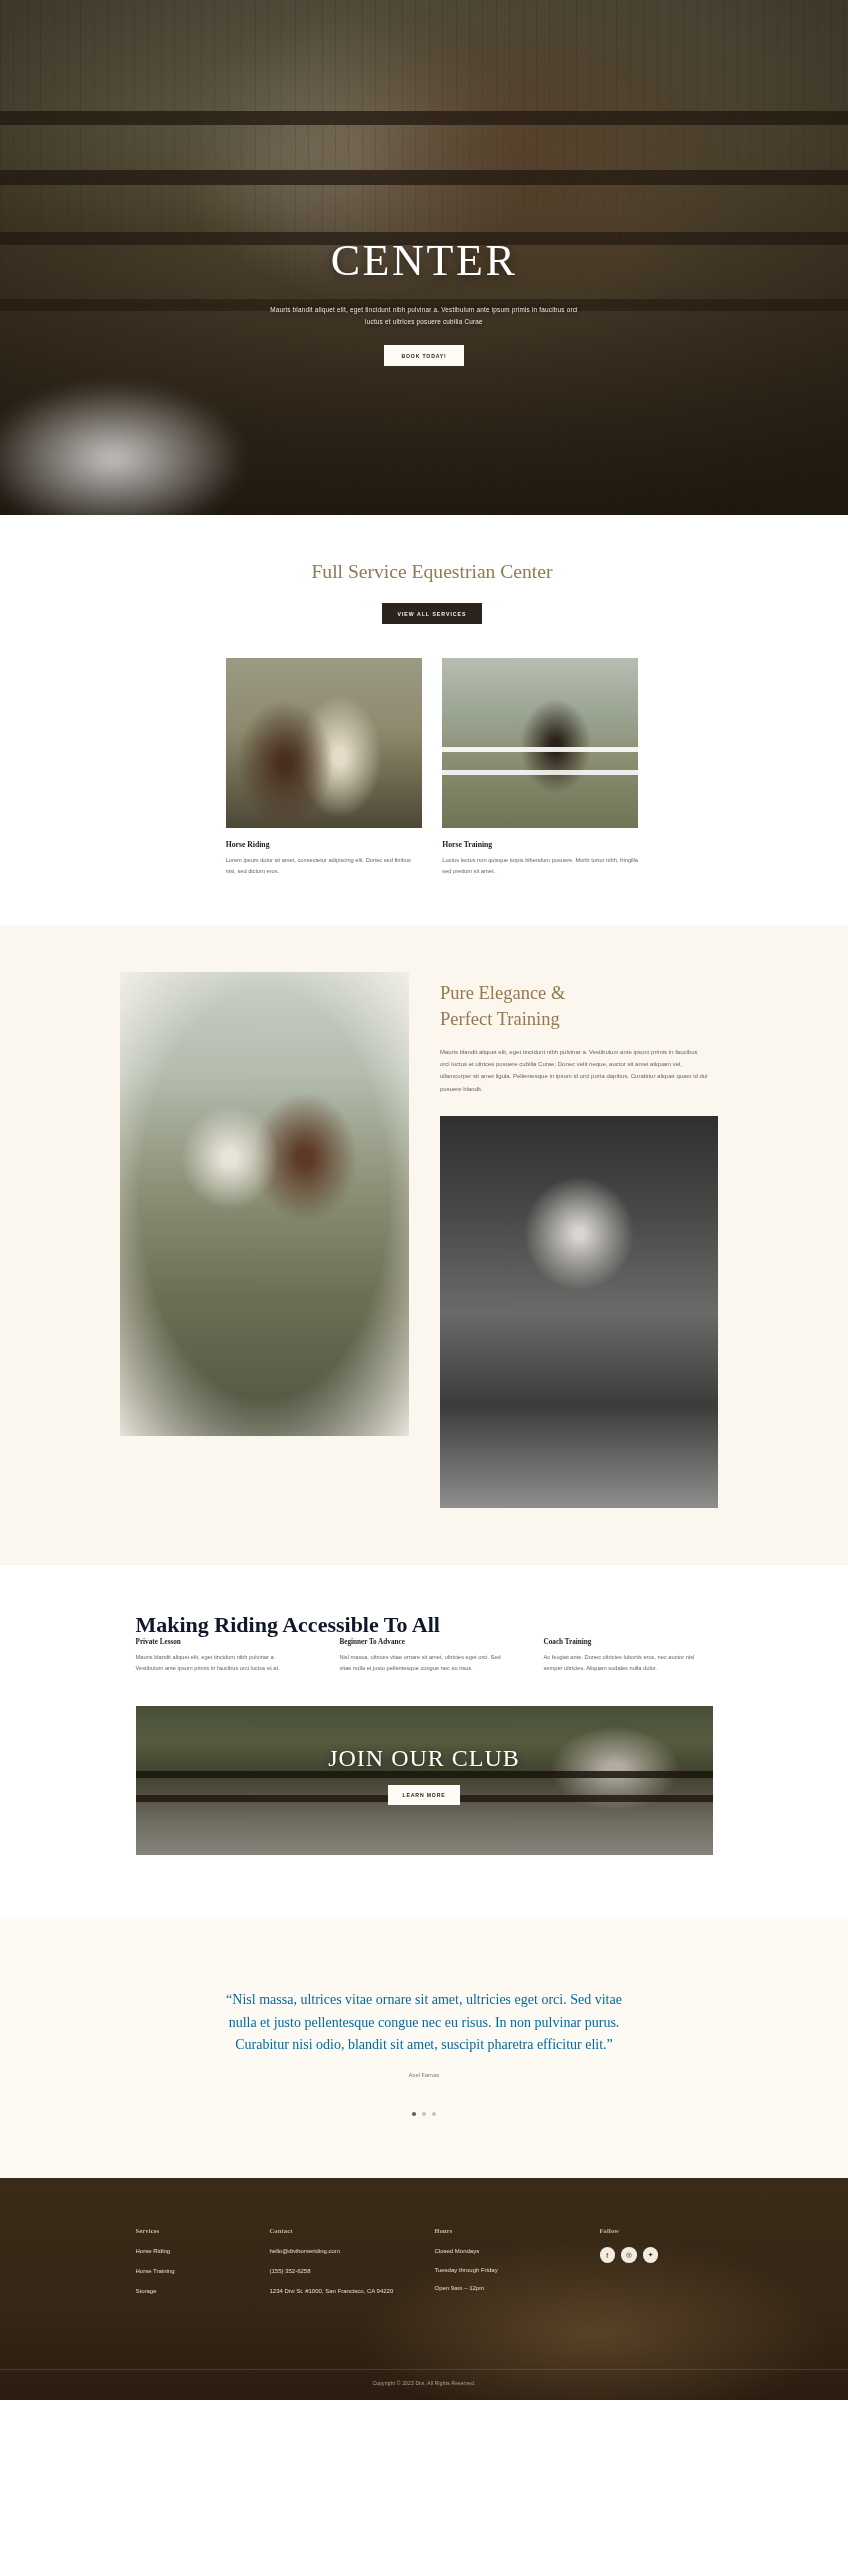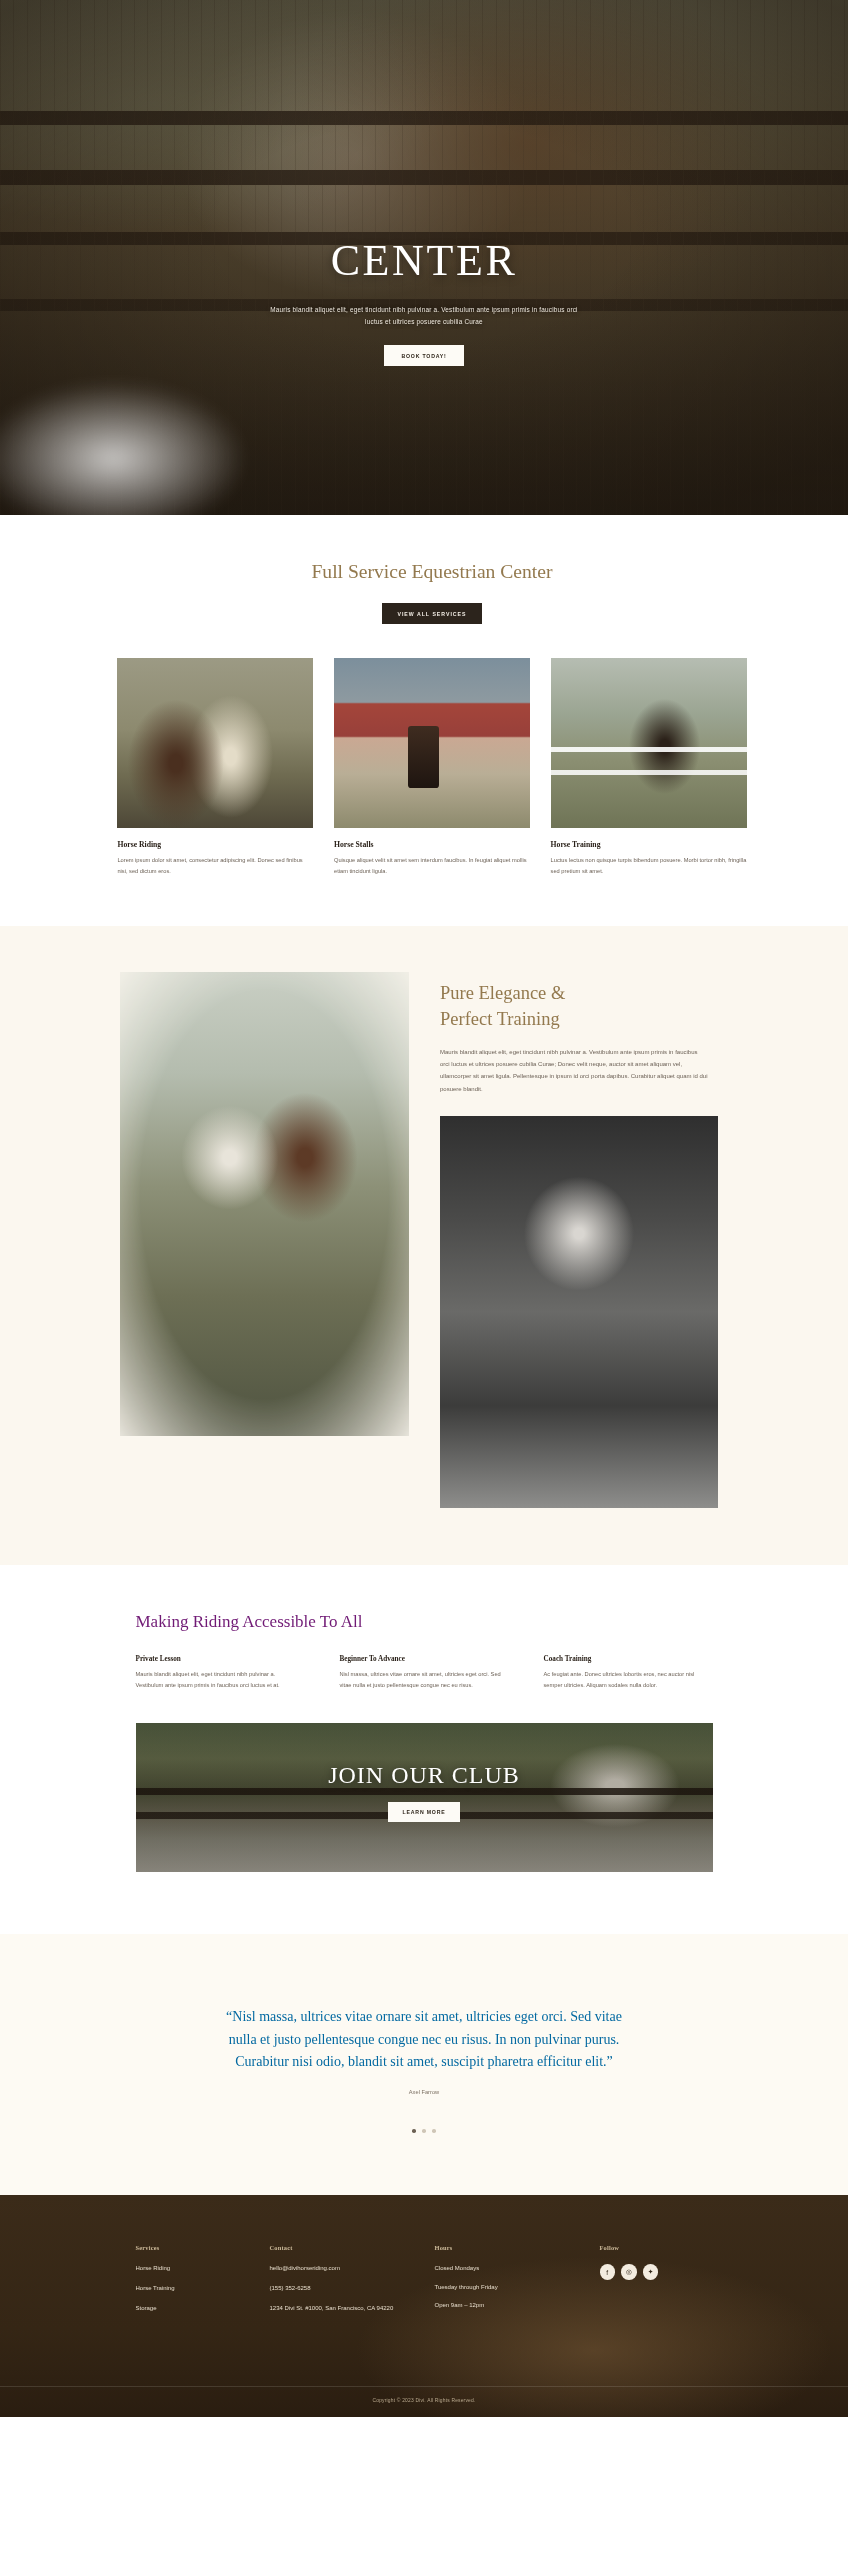--- a/index.html
+++ b/index.html
@@ -222,28 +222,27 @@
   }
 
   
   .accessible {
     background: #ffffff;
     padding: 47px 0 0;
   }
   .acc-wrap { width: 577px; margin: 0 auto; }
   .acc-title {
     font-family: "Liberation Serif", serif;
-    color: #701a75;
-    font-size: 17px;
-    font-weight: 400;
+    color: #0f172a;
+    font-size: 22px;
+    font-weight: 700;
   }
   .acc-cols {
     display: flex;
     gap: 35px;
-    margin-top: 23px;
   }
   .acc-col { width: 173px; }
   .acc-h {
     font-family: "Liberation Serif", serif;
     color: #2a2119;
     font-size: 7.2px;
     font-weight: 700;
   }
   .acc-p {
     color: #6d6257;
@@ -412,25 +411,20 @@
 
 <section class="services">
   <h2 class="sec-title">Full Service Equestrian Center</h2>
   <button class="dark-btn">VIEW ALL SERVICES</button>
 
   <div class="cards">
     <div class="card">
       <div class="card-photo photo-a"></div>
       <div class="card-title">Horse Riding</div>
       <div class="card-text">Lorem ipsum dolor sit amet, consectetur adipiscing elit. Donec sed finibus nisi, sed dictum eros.</div>
-    </div>
-    <div class="card">
-      <div class="card-photo photo-b"></div>
-      <div class="card-title">Horse Stalls</div>
-      <div class="card-text">Quisque aliquet velit sit amet sem interdum faucibus. In feugiat aliquet mollis etiam tincidunt ligula.</div>
     </div>
     <div class="card">
       <div class="card-photo photo-c"></div>
       <div class="card-title">Horse Training</div>
       <div class="card-text">Luctus lectus non quisque turpis bibendum posuere. Morbi tortor nibh, fringilla sed pretium sit amet.</div>
     </div>
   </div>
 </section>
 
 <section class="elegance">

